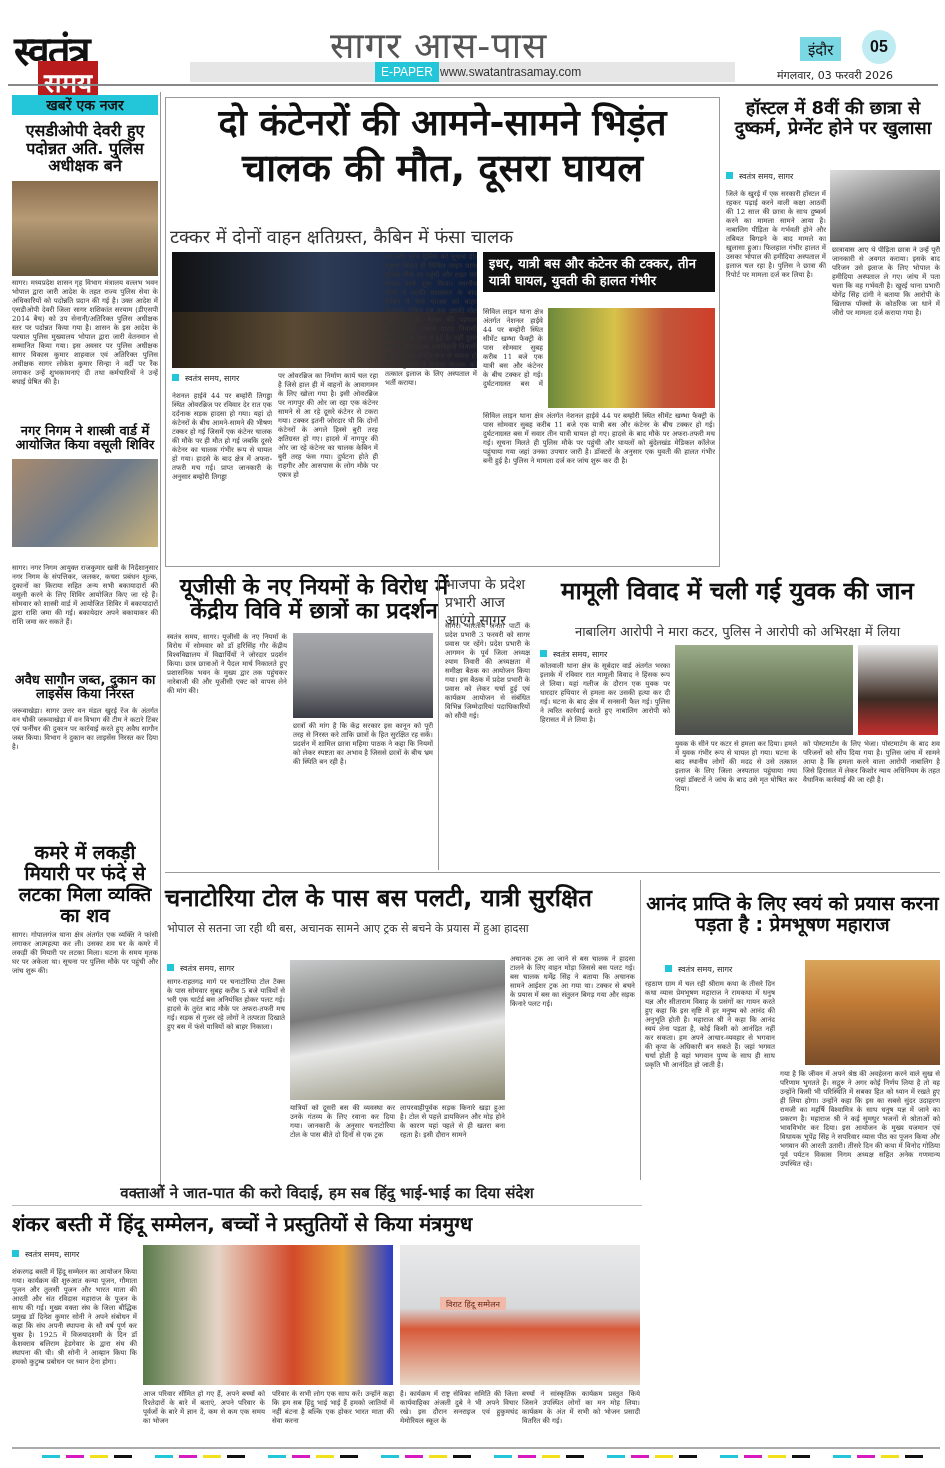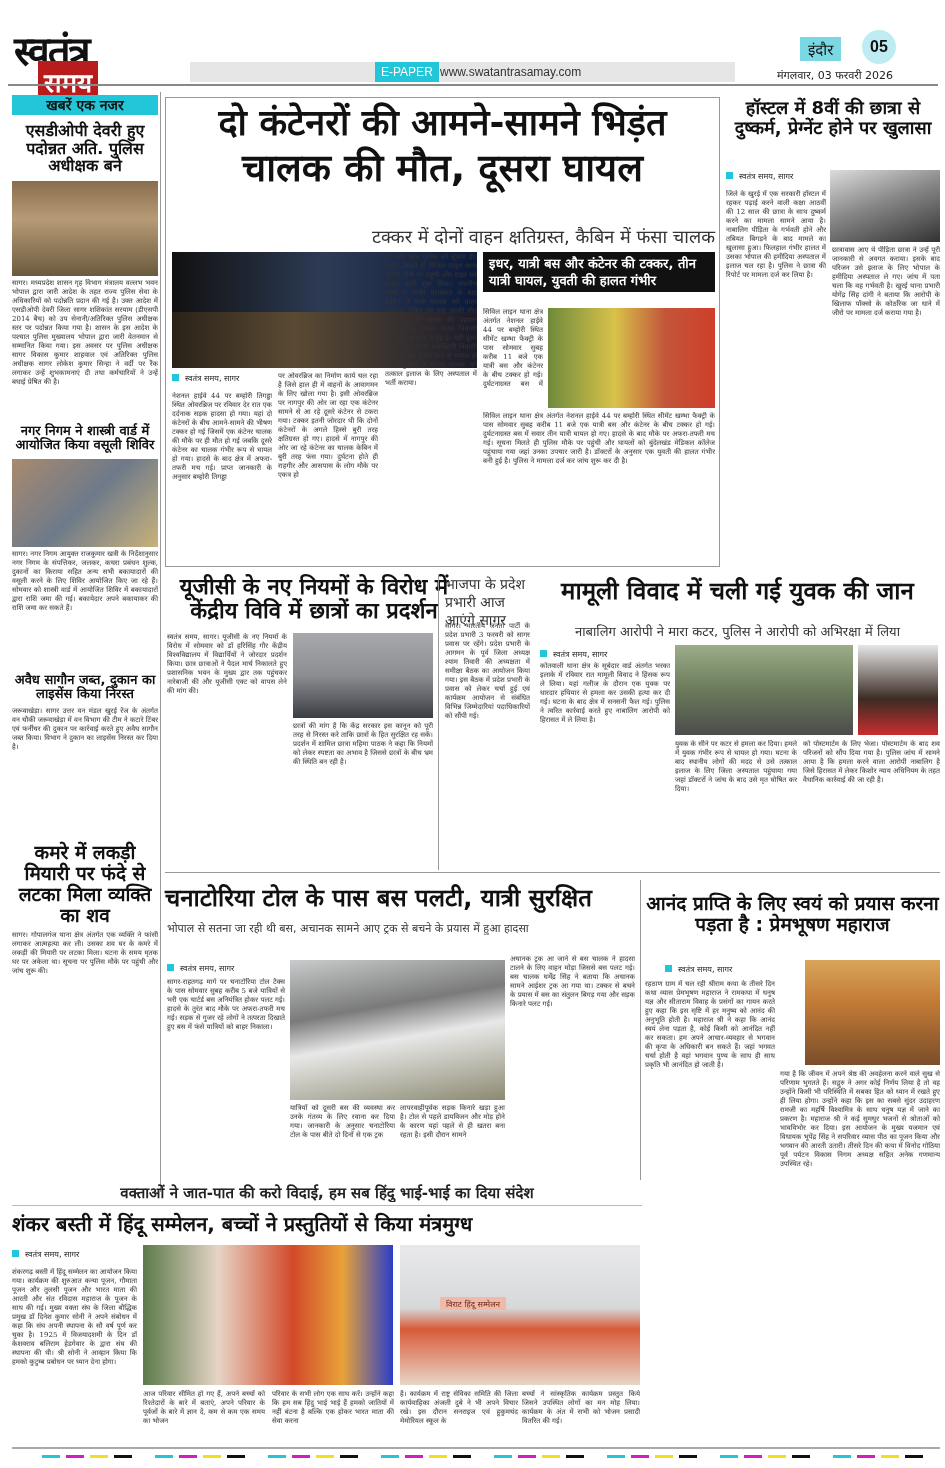--- a/index.html
+++ b/index.html
@@ -27,20 +27,21 @@
 .box-dark{background:#111;color:#fff;font:bold 13px "DejaVu Sans",sans-serif;padding:3px 6px;line-height:17px}
 .cmyk{position:absolute;top:1455px;display:flex;gap:6px}
 .cmyk span{width:18px;height:3px;display:block}
 </style>
 </head>
 <body>
 
 <div class="mast">
   <div class="logo-top">स्वतंत्र</div>
   <div class="logo-bot">समय</div>
+  <div class="section-title">सागर आस-पास</div>
   <div class="epbar">
     <span class="eptag">E-PAPER</span>
     <span class="epurl">www.swatantrasamay.com</span>
   </div>
   <div class="city">इंदौर</div>
   <div class="pageno">05</div>
   <div class="date">मंगलवार, 03 फरवरी 2026</div>
 </div>
 <div class="rule"></div>
 
@@ -49,37 +50,37 @@
 
 <div class="abs" style="left:12px;top:122px;width:146px">
   <div class="hl" style="font-size:16px">एसडीओपी देवरी हुए पदोन्नत अति. पुलिस अधीक्षक बने</div>
   <div class="photo" style="margin-top:6px;height:95px;background:linear-gradient(180deg,#8a6d4d 0%,#b79b76 40%,#6b5a3e 100%)"></div>
   <div class="txt" style="margin-top:3px;height:180px">सागर। मध्यप्रदेश शासन गृह विभाग मंत्रालय वल्लभ भवन भोपाल द्वारा जारी आदेश के तहत राज्य पुलिस सेवा के अधिकारियों को पदोन्नति प्रदान की गई है। उक्त आदेश में एसडीओपी देवरी जिला सागर शशिकांत सरयाम (डीएसपी 2014 बैच) को उप सेनानी/अतिरिक्त पुलिस अधीक्षक स्तर पर पदोन्नत किया गया है। शासन के इस आदेश के पश्चात पुलिस मुख्यालय भोपाल द्वारा जारी वेतनमान से सम्मानित किया गया। इस अवसर पर पुलिस अधीक्षक सागर विकास कुमार शाहवाल एवं अतिरिक्त पुलिस अधीक्षक सागर लोकेश कुमार सिन्हा ने वर्दी पर रैंक लगाकर उन्हें शुभकामनाएं दी तथा कर्मचारियों ने उन्हें बधाई प्रेषित की है।</div>
 </div>
 
 <div class="abs" style="left:12px;top:424px;width:146px">
   <div class="hl" style="font-size:13px">नगर निगम ने शास्त्री वार्ड में आयोजित किया वसूली शिविर</div>
   <div class="photo" style="margin-top:6px;height:88px;background:linear-gradient(135deg,#a88a6e 0%,#6e7a8a 50%,#c9b27a 100%)"></div>
-  <div class="txt" style="margin-top:3px;height:118px">सागर। नगर निगम आयुक्त राजकुमार खत्री के निर्देशानुसार नगर निगम के संपत्तिकर, जलकर, कचरा प्रबंधन शुल्क, दुकानों का किराया सहित अन्य सभी बकायादारों की वसूली करने के लिए शिविर आयोजित किए जा रहे हैं। सोमवार को शास्त्री वार्ड में आयोजित शिविर में बकायादारों द्वारा राशि जमा की गई। बकायेदार अपने बकायाकर की राशि जमा कर सकते हैं।</div>
+  <div class="txt" style="margin-top:17px;height:118px">सागर। नगर निगम आयुक्त राजकुमार खत्री के निर्देशानुसार नगर निगम के संपत्तिकर, जलकर, कचरा प्रबंधन शुल्क, दुकानों का किराया सहित अन्य सभी बकायादारों की वसूली करने के लिए शिविर आयोजित किए जा रहे हैं। सोमवार को शास्त्री वार्ड में आयोजित शिविर में बकायादारों द्वारा राशि जमा की गई। बकायेदार अपने बकायाकर की राशि जमा कर सकते हैं।</div>
 </div>
 
 <div class="abs" style="left:12px;top:673px;width:146px">
   <div class="hl" style="font-size:13px">अवैध सागौन जब्त, दुकान का लाइसेंस किया निरस्त</div>
   <div class="txt" style="margin-top:5px;height:135px">जरूवाखेड़ा। सागर उत्तर वन मंडल खुरई रेंज के अंतर्गत वन चौकी जरूवाखेड़ा में वन विभाग की टीम ने कटारे टिंबर एवं फर्नीचर की दुकान पर कार्रवाई करते हुए अवैध सागौन जब्त किया। विभाग ने दुकान का लाइसेंस निरस्त कर दिया है।</div>
 </div>
 
 <div class="abs" style="left:12px;top:842px;width:146px">
   <div class="hl" style="font-size:19px">कमरे में लकड़ी मियारी पर फंदे से लटका मिला व्यक्ति का शव</div>
   <div class="txt" style="margin-top:5px;height:270px">सागर। गोपालगंज थाना क्षेत्र अंतर्गत एक व्यक्ति ने फांसी लगाकर आत्महत्या कर ली। उसका शव घर के कमरे में लकड़ी की मियारी पर लटका मिला। घटना के समय मृतक घर पर अकेला था। सूचना पर पुलिस मौके पर पहुंची और जांच शुरू की।</div>
 </div>
 
 <div class="abs" style="left:165px;top:97px;width:555px;height:470px;border:1px solid #999"></div>
 <div class="abs hl" style="left:170px;top:103px;width:545px;font-size:36px">दो कंटेनरों की आमने-सामने भिड़ंत</div>
 <div class="abs hl" style="left:170px;top:148px;width:545px;font-size:38px">चालक की मौत, दूसरा घायल</div>
-<div class="abs" style="left:170px;top:224px;width:545px;text-align:right;font:18px 'DejaVu Sans',sans-serif;color:#333">टक्कर में दोनों वाहन क्षतिग्रस्त, कैबिन में फंसा चालक</div>
+<div class="abs" style="left:170px;top:224px;width:545px;text-align:left;font:18px 'DejaVu Sans',sans-serif;color:#333">टक्कर में दोनों वाहन क्षतिग्रस्त, कैबिन में फंसा चालक</div>
 <div class="abs photo" style="left:172px;top:252px;width:305px;height:60px;background:linear-gradient(90deg,#111 0%,#2d3b55 50%,#0c1a3a 100%)"></div>
 <div class="abs photo" style="left:172px;top:312px;width:305px;height:56px;background:linear-gradient(90deg,#2a2218 0%,#5a4a33 40%,#1b1b2b 100%)"></div>
 <div class="abs byline" style="left:172px;top:372px;width:100px">
     <span class="sq"></span>
     <span>स्वतंत्र समय, सागर</span>
   </div>
 <div class="abs txt" style="left:172px;top:392px;width:100px;height:170px">नेशनल हाईवे 44 पर बम्होरी तिगड्डा स्थित ओवरब्रिज पर रविवार देर रात एक दर्दनाक सड़क हादसा हो गया। यहां दो कंटेनरों के बीच आमने-सामने की भीषण टक्कर हो गई जिसमें एक कंटेनर चालक की मौके पर ही मौत हो गई जबकि दूसरे कंटेनर का चालक गंभीर रूप से घायल हो गया। हादसे के बाद क्षेत्र में अफरा-तफरी मच गई। प्राप्त जानकारी के अनुसार बम्होरी तिगड्डा</div>
 <div class="abs txt" style="left:278px;top:372px;width:100px;height:190px">पर ओवरब्रिज का निर्माण कार्य चल रहा है जिसे हाल ही में वाहनों के आवागमन के लिए खोला गया है। इसी ओवरब्रिज पर नागपुर की ओर जा रहा एक कंटेनर सामने से आ रहे दूसरे कंटेनर से टकरा गया। टक्कर इतनी जोरदार थी कि दोनों कंटेनरों के अगले हिस्से बुरी तरह क्षतिग्रस्त हो गए। हादसे में नागपुर की ओर जा रहे कंटेनर का चालक केबिन में बुरी तरह फंस गया। दुर्घटना होते ही राहगीर और आसपास के लोग मौके पर एकत्र हो</div>
 <div class="abs txt" style="left:385px;top:253px;width:92px;height:310px">गए और तुरंत पुलिस को सूचना दी। सूचना मिलते ही सिविल लाइन थाना पुलिस मौके पर पहुंची और राहत एवं बचाव कार्य शुरू किया। स्थानीय लोगों ने काफी मशक्कत के बाद केबिन में फंसे चालक को बाहर निकाला लेकिन तब तक उसकी मौत हो चुकी थी। मृतक की पहचान जीवन पिता लखन यादव निवासी ललितपुर के रूप में हुई है। वहीं दूसरे कंटेनर का चालक रामबिहारी निवासी नूह हरियाणा गंभीर रूप से घायल हो गया। पुलिस ने घायल चालक को तत्काल इलाज के लिए अस्पताल में भर्ती कराया।</div>
 <div class="abs box-dark" style="left:483px;top:252px;width:232px">इधर, यात्री बस और कंटेनर की टक्कर, तीन यात्री घायल, युवती की हालत गंभीर</div>

